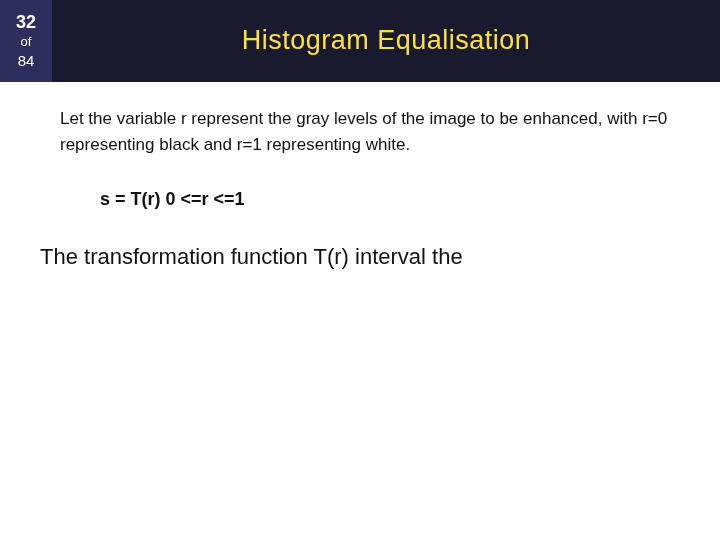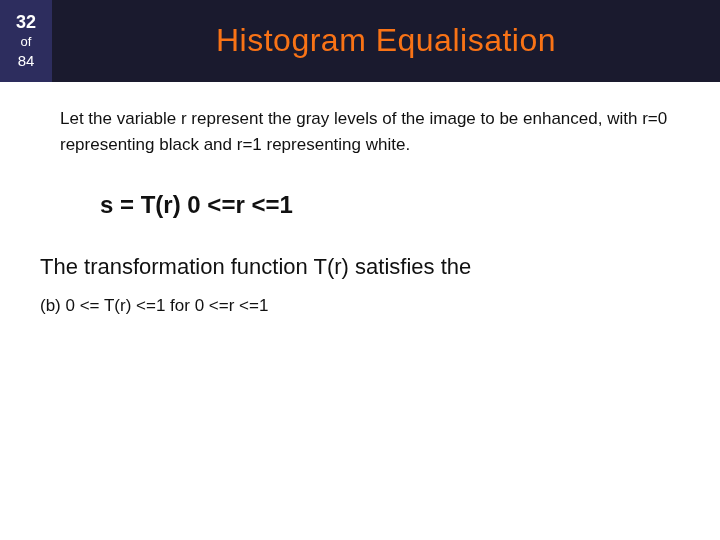--- a/index.html
+++ b/index.html
@@ -47,42 +47,42 @@
 
     .slide-counter .total-num {
       font-size: 15px;
     }
 
     .header-title {
       flex: 1;
       display: flex;
       align-items: center;
       justify-content: center;
-      color: #f97316;
-      font-size: 32px;
+      color: #fde047;
+      font-size: 27px;
       font-weight: normal;
       letter-spacing: 0.5px;
       padding: 10px 32px;
     }
 
     .content {
       padding: 24px 40px 20px 40px;
       font-size: 17px;
       line-height: 1.55;
       color: #111111;
     }
 
     .intro-text {
       margin-bottom: 10px;
       margin-left: 20px;
     }
 
     .formula-section {
       margin: 28px 0 28px 60px;
-      font-size: 24px;
+      font-size: 18px;
       font-weight: bold;
       color: #111;
     }
 
     .transform-section {
       margin-bottom: 14px;
     }
 
     .transform-heading {
       font-size: 22px;
@@ -112,19 +112,18 @@
   <div class="intro-text">
     <span>Let the variable r represent the gray levels of the image to be enhanced, with r=0 representing black and r=1 representing white.</span>
   </div>
 
   <div class="formula-section">
     <span>s  =  T(r)       0 &lt;=r &lt;=1</span>
   </div>
 
   <div class="transform-section">
     <div class="transform-heading">
-      <span>The transformation function T(r) satisfies the</span><br>
+      <span>The transformation function T(r) interval the</span><br>
     </div>
     <div class="conditions">
-      <div>(b) 0 &lt;= T(r) &lt;=1 for 0 &lt;=r &lt;=1</div>
     </div>
   </div>
 </div>
 
 </body></html>

